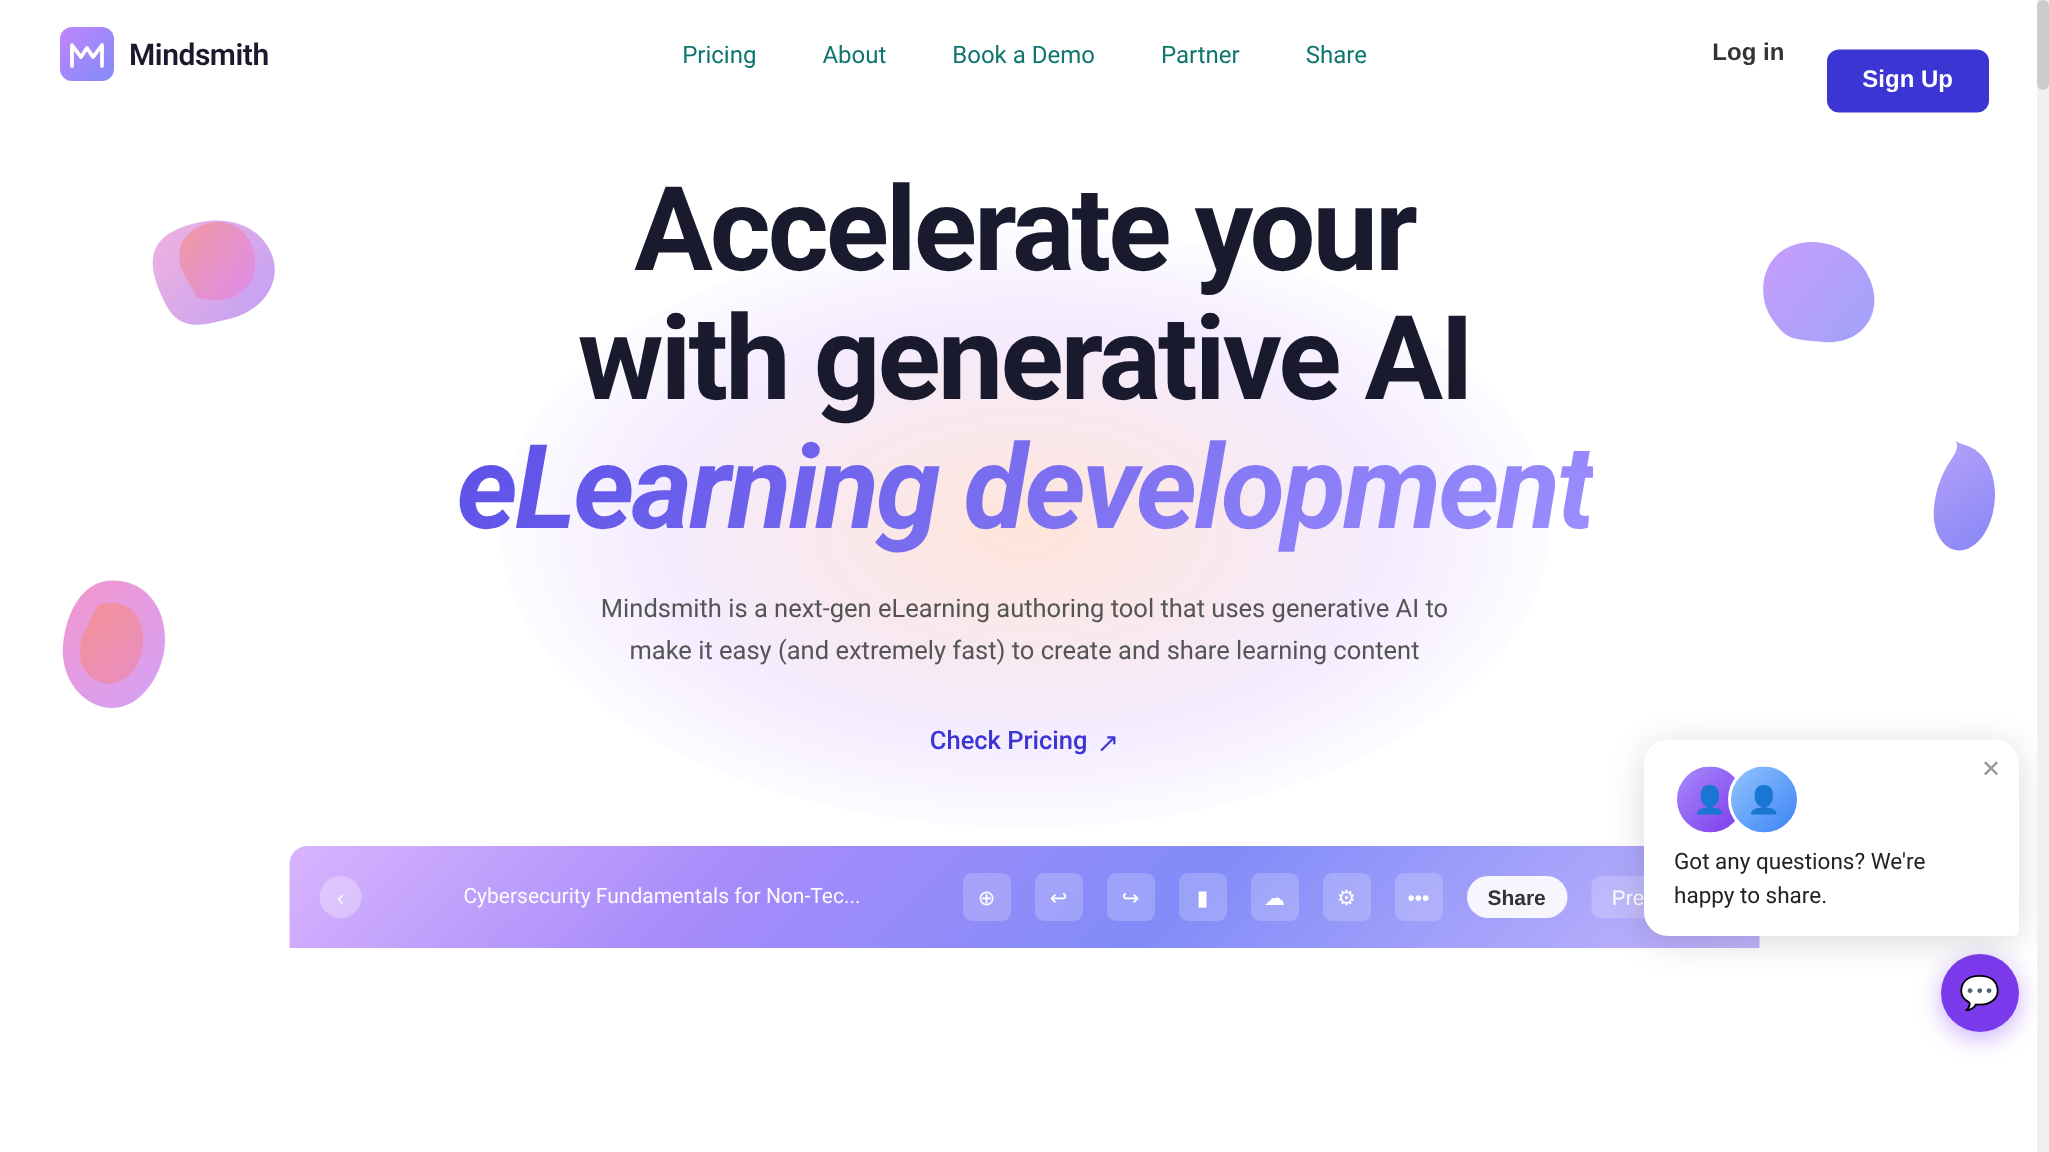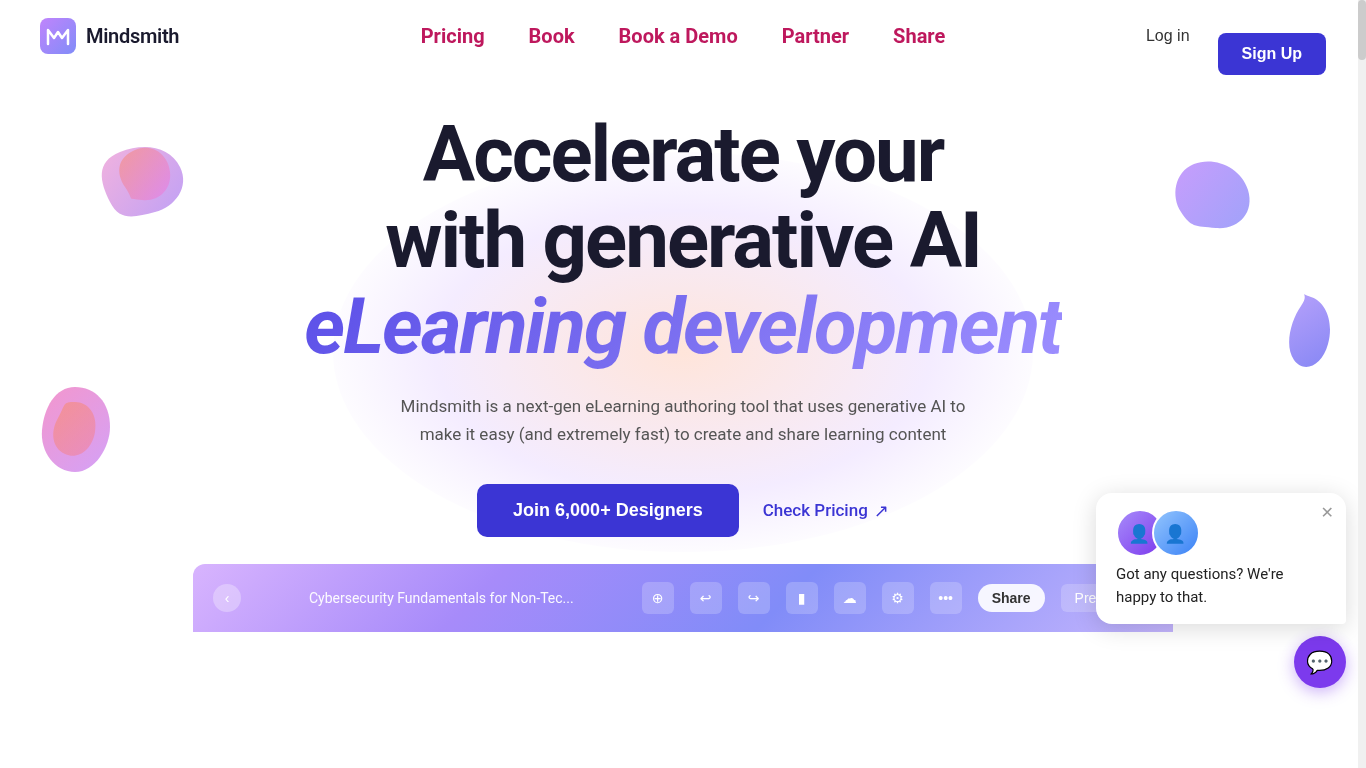--- a/index.html
+++ b/index.html
@@ -41,41 +41,41 @@
     }
     .nav-links {
       display: flex;
       align-items: center;
       gap: 8px;
       position: absolute;
       left: 50%;
       transform: translateX(-50%);
     }
     .nav-link {
-      font-size: 20px;
-      color: #be185d;
+      font-size: 16px;
+      color: #0f766e;
       text-decoration: none;
       padding: 8px 18px;
       border-radius: 6px;
       cursor: pointer;
-      font-weight: 700;
+      font-weight: 400;
     }
     .nav-actions {
       display: flex;
       align-items: center;
       gap: 12px;
     }
     .login-btn {
       font-size: 16px;
       color: #333;
       background: none;
       border: none;
       cursor: pointer;
       padding: 8px 16px;
-      font-weight: 400;
+      font-weight: 700;
     }
     .signup-btn {
       font-size: 16px;
       font-weight: 600;
       color: #fff;
       background: #3b35d4;
       border: none;
       border-radius: 8px;
       padding: 12px 24px;
       cursor: pointer;
@@ -364,21 +364,21 @@
           <stop offset="100%" stop-color="#818cf8"></stop>
         </linearGradient>
       </defs>
       <path d="M8 26 L8 12 L14 20 L18 14 L22 20 L28 12 L28 26" stroke="white" stroke-width="2.5" stroke-linecap="round" stroke-linejoin="round" fill="none"></path>
     </svg>
     <span class="logo-text">Mindsmith</span>
   </div>
 
   <div class="nav-links">
     <a class="nav-link">Pricing</a>
-    <a class="nav-link">Book</a>
+    <a class="nav-link">About</a>
     <a class="nav-link">Book a Demo</a>
     <a class="nav-link">Partner</a>
     <a class="nav-link">Share</a>
   </div>
 
   <div class="nav-actions">
     <button class="login-btn">Log in</button>
     <button class="signup-btn">Sign Up</button>
   </div>
 </nav>
@@ -460,21 +460,20 @@
   <div class="hero-content">
     <h1 class="hero-title">Accelerate your</h1>
     <h1 class="hero-title">with generative AI</h1>
     <h1 class="hero-title">
       <span class="hero-title-accent">eLearning development</span>
     </h1>
 
     <p class="hero-subtitle">Mindsmith is a next-gen eLearning authoring tool that uses generative AI to make it easy (and extremely fast) to create and share learning content</p>
 
     <div class="hero-buttons">
-      <button class="cta-primary">Join 6,000+ Designers</button>
       <a class="cta-secondary">
         <span>Check Pricing</span>
         <span class="arrow-icon">↗</span>
       </a>
     </div>
   </div>
 
   <div class="preview-bar">
     <button class="preview-nav-btn">‹</button>
     <span class="preview-title">Cybersecurity Fundamentals for Non-Tec...</span>
@@ -494,18 +493,18 @@
   <div class="chat-bubble">
     <button class="chat-close">✕</button>
     <div class="chat-avatars">
       <div class="avatar-circle" style="background: linear-gradient(135deg, #a78bfa, #7c3aed);">
         <span style="font-size:18px;">👤</span>
       </div>
       <div class="avatar-circle" style="background: linear-gradient(135deg, #93c5fd, #3b82f6);">
         <span style="font-size:18px;">👤</span>
       </div>
     </div>
-    <span>Got any questions? We're happy to that.</span>
+    <span>Got any questions? We're happy to share.</span>
   </div>
   <div class="chat-fab">
     <span class="chat-fab-icon">💬</span>
   </div>
 </div>
 
 </body></html>

